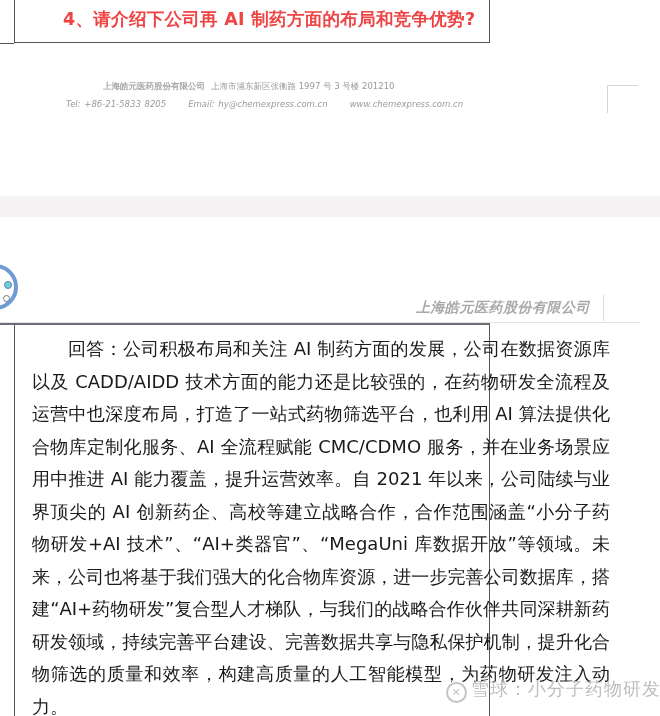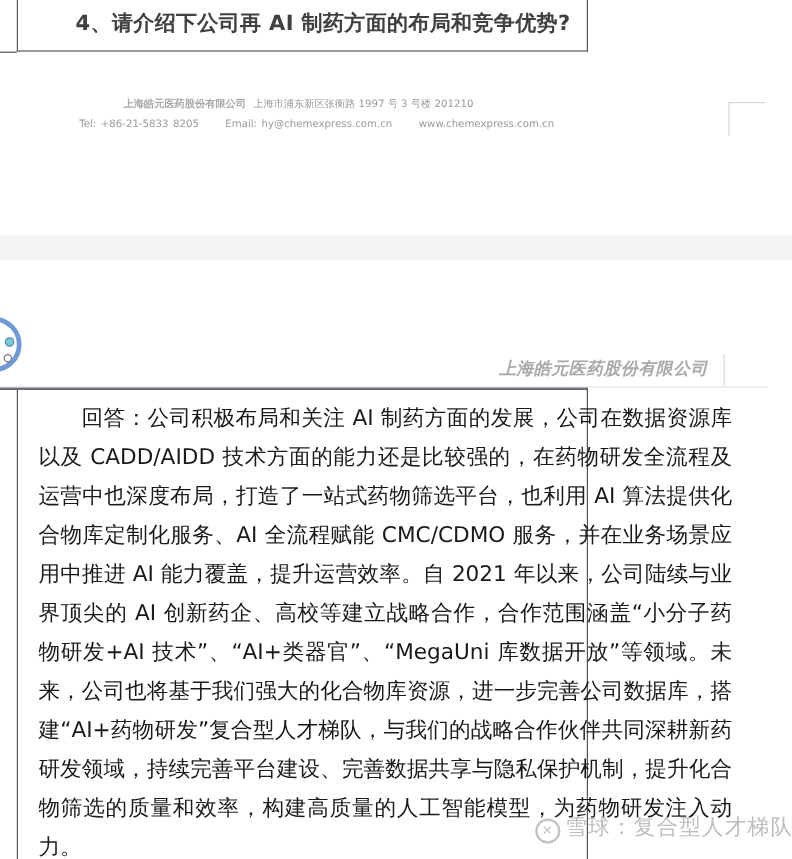--- a/index.html
+++ b/index.html
@@ -1,25 +1,25 @@
 <!DOCTYPE html>
 <html><head>
   <meta charset="utf-8">
   <style>
     html, body { margin:0; padding:0; }
     body { width:660px; height:716px; position:relative; overflow:hidden; background:#ffffff; font-family:"DejaVu Sans", sans-serif; }
     .page1 { position:absolute; left:0; top:0; width:660px; height:196px; background:#fff; }
     .q-box { position:absolute; left:14px; top:-2px; width:474px; height:44px; border-left:1.5px solid #555; border-right:1.5px solid #555; border-bottom:1.5px solid #555; }
     .q-left-line { position:absolute; left:0; top:43px; width:14px; border-top:1.5px solid #555; }
-    .q-title { position:absolute; left:48px; top:9px; font-size:17.5px; font-weight:bold; color:#404040; letter-spacing:0.3px; white-space:nowrap; }
+    .q-title { position:absolute; left:48px; top:9px; font-size:17.5px; font-weight:bold; color:#ef4444; letter-spacing:0.3px; white-space:nowrap; }
     .footer { position:absolute; left:0; top:81px; width:660px; }
     .footer-line1 { position:absolute; left:103px; top:0; font-size:8.5px; color:#9a9a9a; white-space:nowrap; }
     .footer-line1 .co { font-weight:bold; color:#a8a8a8; margin-right:6px; }
     .footer-line2 { position:absolute; left:66px; top:18px; font-size:8.5px; color:#9a9a9a; white-space:nowrap; word-spacing:1px; }
-    .footer-line2 span { margin-right:22px; }
+    .footer-line2 span { margin-right:22px;font-style:italic; }
     .crop-mark { position:absolute; left:607px; top:85px; width:30px; height:27px; border-top:1.5px solid #d6d6d6; border-left:1.5px solid #d6d6d6; }
     .gap { position:absolute; left:0; top:196px; width:660px; height:21px; background:#f5f3f3; }
     .page2 { position:absolute; left:0; top:217px; width:660px; height:499px; background:#fff; }
     .logo { position:absolute; left:-28px; top:47px; width:46px; height:46px; border-radius:50%; border:4px solid #6f9ad6; box-sizing:border-box; background:#fff; }
     .logo .dot1 { position:absolute; left:28px; top:13px; width:6px; height:6px; border-radius:50%; background:#7cc8d8; border:1px solid #4a8fb0; }
     .logo .dot2 { position:absolute; left:27px; top:27px; width:5px; height:5px; border-radius:50%; background:#fff; border:1px solid #777; }
     .header-co { position:absolute; left:416px; top:82px; font-size:14px; font-weight:bold; font-style:italic; color:#a9a9a9; white-space:nowrap; letter-spacing:0.5px; }
     .header-vline { position:absolute; left:603px; top:78px; height:26px; border-left:1px solid #d8d8d8; }
     .header-hline { position:absolute; left:0; top:105px; width:640px; border-top:1px solid #e2e2e2; }
     .a-box { position:absolute; left:14px; top:106px; width:474px; height:420px; border:1.5px solid #555; border-top:2.5px solid #6a6f78; }
@@ -59,14 +59,14 @@
   <div class="header-vline"></div>
   <div class="header-hline"></div>
   <div class="a-left-line"></div>
   <div class="a-box"></div>
   <div class="answer">
     <p style="text-indent:36px;">回答：公司积极布局和关注 AI 制药方面的发展，公司在数据资源库以及 CADD/AIDD 技术方面的能力还是比较强的，在药物研发全流程及运营中也深度布局，打造了一站式药物筛选平台，也利用 AI 算法提供化合物库定制化服务、AI 全流程赋能 CMC/CDMO 服务，并在业务场景应用中推进 AI 能力覆盖，提升运营效率。自 2021 年以来，公司陆续与业界顶尖的 AI 创新药企、高校等建立战略合作，合作范围涵盖“小分子药物研发+AI 技术”、“AI+类器官”、“MegaUni 库数据开放”等领域。未来，公司也将基于我们强大的化合物库资源，进一步完善公司数据库，搭建“AI+药物研发”复合型人才梯队，与我们的战略合作伙伴共同深耕新药研发领域，持续完善平台建设、完善数据共享与隐私保护机制，提升化合物筛选的质量和效率，构建高质量的人工智能模型，为药物研发注入动力。</p>
   </div>
 </div>
 
 <div class="watermark">
-  <span class="wm-icon">✕</span><span>雪球：复合型人才梯队</span>
+  <span class="wm-icon">✕</span><span>雪球：小分子药物研发</span>
 </div>
 
 </body></html>

